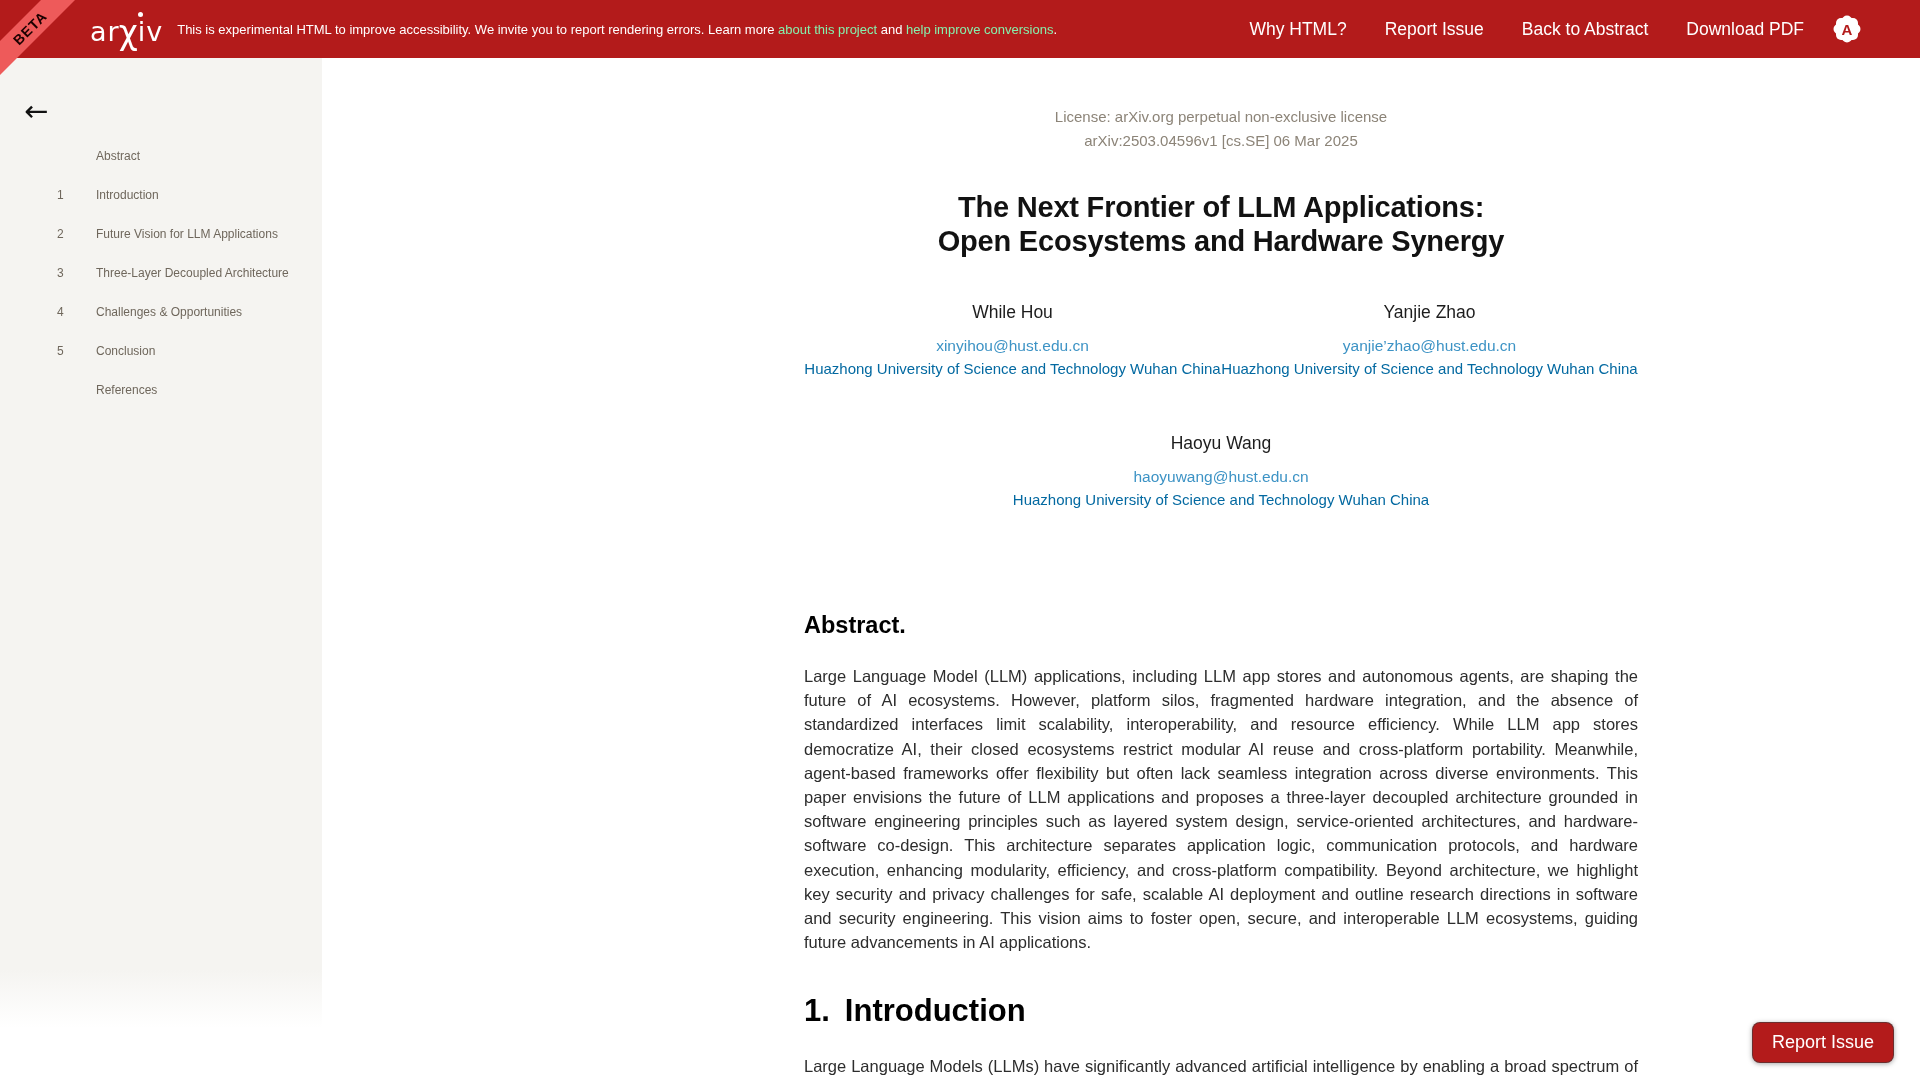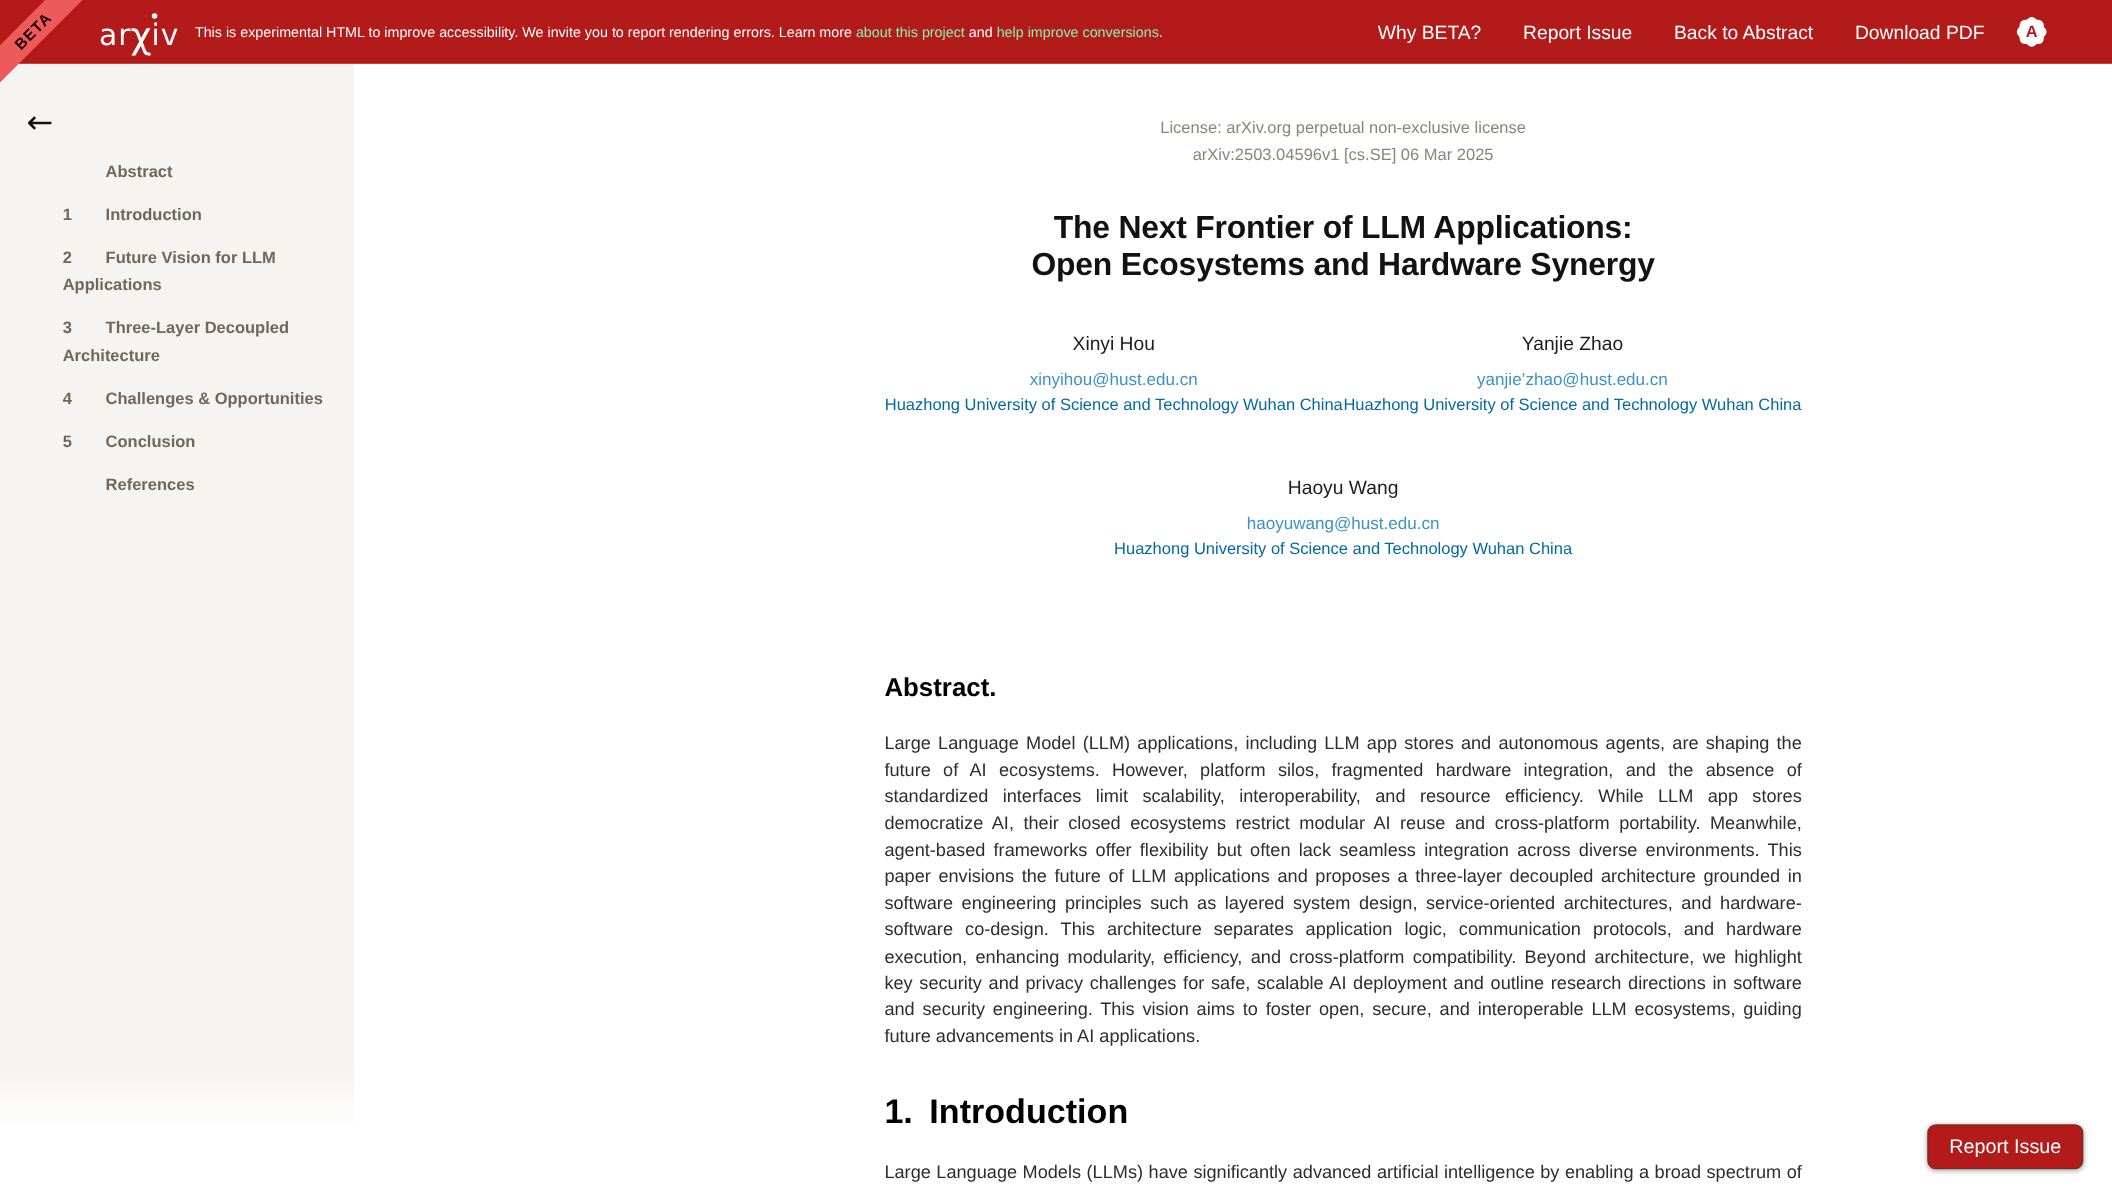--- a/index.html
+++ b/index.html
@@ -29,21 +29,21 @@
   .a11y-icon::after { transform:rotate(45deg); }
   .a11y-icon .a11y-letter { position:absolute; inset:0; display:flex; align-items:center;
         justify-content:center; color:#b31b1b; font-weight:bold; font-size:15px; z-index:2; }
 
   
   .sidebar { position:absolute; top:58px; left:0; width:322px; height:970px;
              background:linear-gradient(to bottom,#f5f4f1 0%,#f5f4f1 94%,#ffffff 100%); }
   .back-arrow { margin:38px 0 0 24px; font-size:29px; color:#111; width:34px;
                 cursor:pointer; font-family:"DejaVu Sans", sans-serif; line-height:30px; }
   .toc { list-style:none; margin-top:18px; padding-left:57px; padding-right:15px;
-         color:#6f675c; font-size:15px; font-weight:700; }
+         color:#6f675c; font-size:12px; font-weight:400; }
   .toc li { margin-bottom:14px; line-height:25px; cursor:pointer; }
   .toc .toc-num { display:inline-block; width:39px; }
 
   
   .main { position:absolute; top:58px; left:322px; width:1798px; height:1022px;
           overflow:hidden; background:#fff; }
   .col { width:834px; margin:0 auto; }
   .license { margin-top:47px; text-align:center; color:#8c8478; font-size:15px;
              line-height:24px; }
   .paper-title { margin-top:37px; text-align:center; color:#121212; font-size:29px;
@@ -68,21 +68,21 @@
                 cursor:pointer; z-index:30; }
 </style>
 </head>
 <body>
 
 <div class="header">
   <div class="beta-ribbon">BETA</div>
   <div class="logo"><span>ar</span><span class="chi"><span>χ</span><i class="chi-dot"></i></span><span>iv</span></div>
   <div class="header-msg"><span>This is experimental HTML to improve accessibility. We invite you to report rendering errors. Learn more </span><a>about this project</a><span> and </span><a>help improve conversions</a><span>.</span></div>
   <div class="header-nav">
-    <span class="nav-link">Why BETA?</span>
+    <span class="nav-link">Why HTML?</span>
     <span class="nav-link">Report Issue</span>
     <span class="nav-link">Back to Abstract</span>
     <span class="nav-link">Download PDF</span>
   </div>
   <div class="a11y-icon">
     <span class="a11y-letter">A</span>
   </div>
 </div>
 
 <div class="sidebar">
@@ -103,21 +103,21 @@
     <div class="license">
       <div>License: arXiv.org perpetual non-exclusive license</div>
       <div>arXiv:2503.04596v1 [cs.SE] 06 Mar 2025</div>
     </div>
     <h1 class="paper-title">
       <div>The Next Frontier of LLM Applications:</div>
       <div>Open Ecosystems and Hardware Synergy</div>
     </h1>
     <div class="authors-row">
       <div class="author">
-        <div class="a-name">Xinyi Hou</div>
+        <div class="a-name">While Hou</div>
         <div class="a-email">xinyihou@hust.edu.cn</div>
         <div class="a-affil">Huazhong University of Science and Technology Wuhan China</div>
       </div>
       <div class="author">
         <div class="a-name">Yanjie Zhao</div>
         <div class="a-email">yanjie’zhao@hust.edu.cn</div>
         <div class="a-affil">Huazhong University of Science and Technology Wuhan China</div>
       </div>
     </div>
     <div class="authors-row second">

